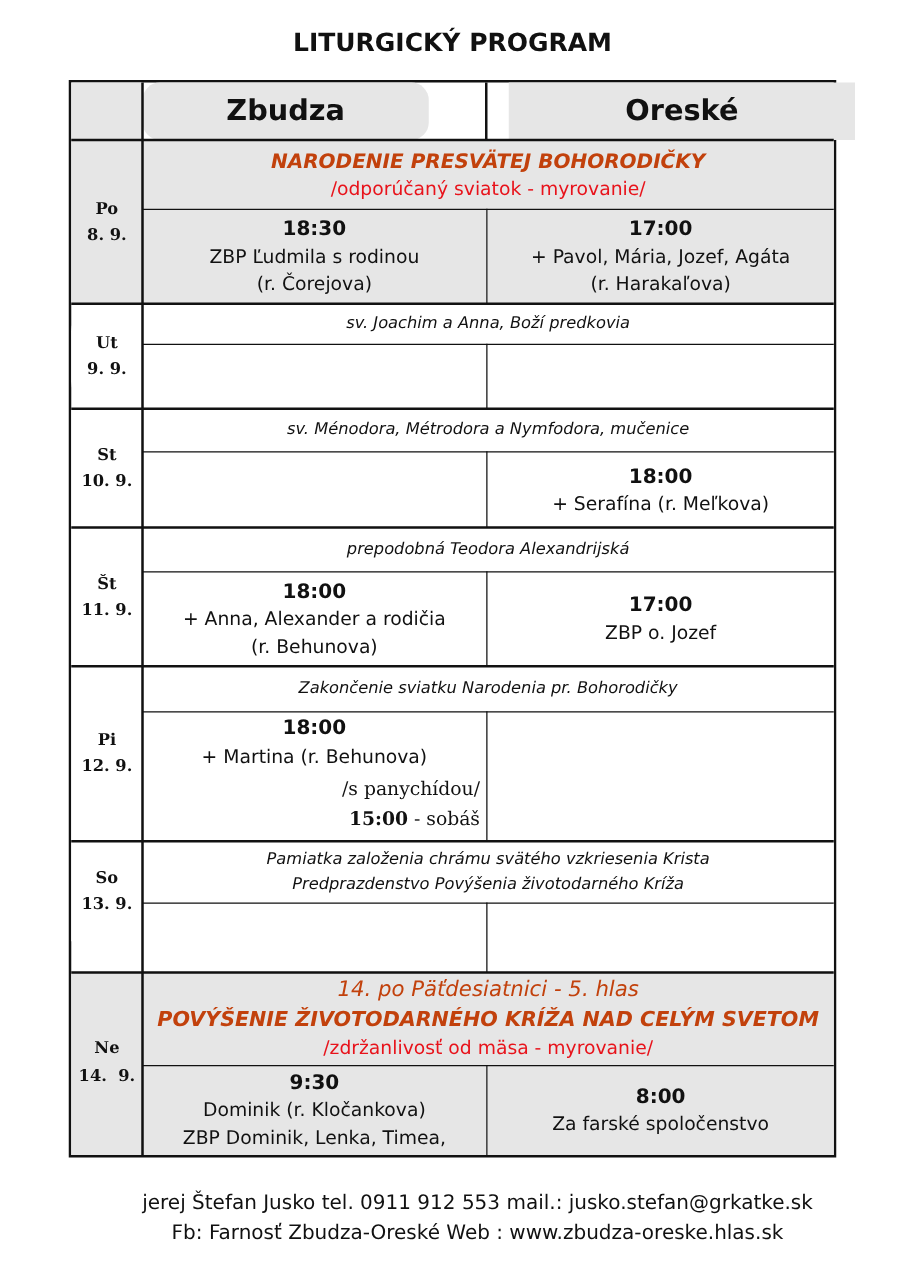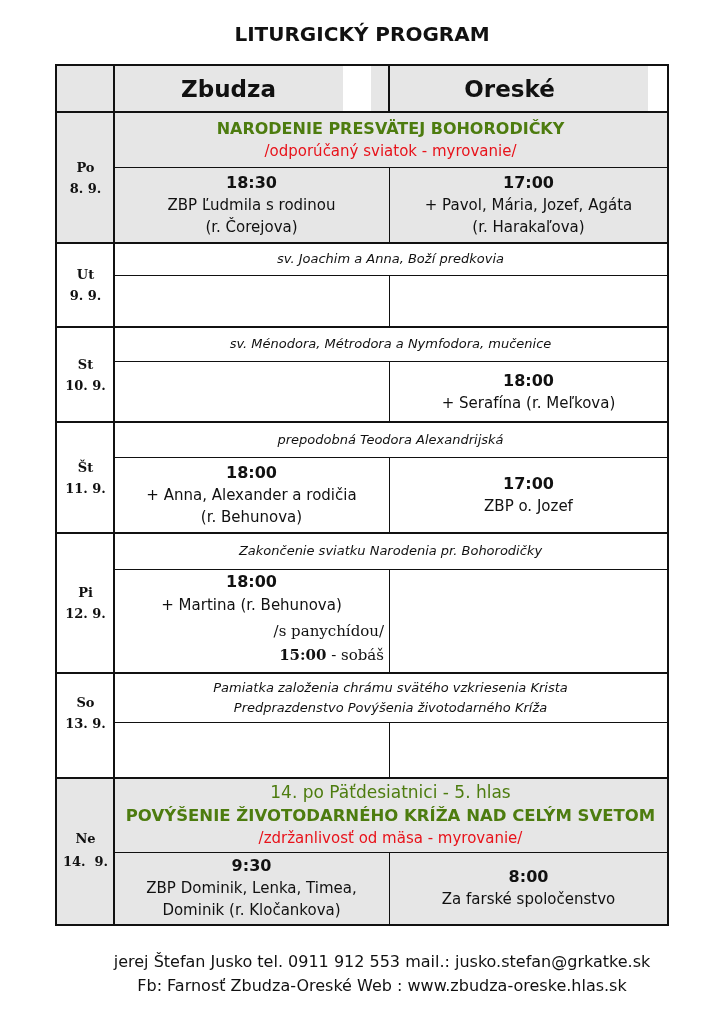--- a/index.html
+++ b/index.html
@@ -13,38 +13,38 @@
   .gray { background: #e6e6e6; }
   .white { background: #ffffff; }
   .hline2 { position: absolute; left: 0; right: 0; height: 2px; background: #111; }
   .hline1 { position: absolute; height: 1px; background: #111; }
   .vline2 { position: absolute; width: 2px; background: #111; }
   .vline1 { position: absolute; width: 1px; background: #111; }
   .center { display: flex; flex-direction: column; align-items: center; justify-content: center; text-align: center; }
   .col-head { font-family: "DejaVu Sans", sans-serif; font-weight: bold; font-size: 23px; }
   .day { font-family: "DejaVu Serif", serif; font-weight: bold; font-size: 13px; line-height: 21px; }
   .feast { font-family: "DejaVu Sans", sans-serif; font-style: italic; font-size: 13px; line-height: 20px; }
-  .feast-red { color: #4d7c0f; font-family: "DejaVu Sans", sans-serif; font-weight: bold; font-size: 16px; line-height: 23px; }
+  .feast-red { color: #c2410c; font-family: "DejaVu Sans", sans-serif; font-style: italic; font-weight: bold; font-size: 16px; line-height: 23px; }
   .feast-red-plain { color: #e8131b; font-family: "DejaVu Sans", sans-serif; font-size: 15px; line-height: 23px; }
   .time { font-family: "DejaVu Sans", sans-serif; font-weight: bold; font-size: 16px; line-height: 22px; }
   .intent { font-family: "DejaVu Sans", sans-serif; font-size: 15px; line-height: 22px; }
   .serif-note { font-family: "DejaVu Serif", serif; font-size: 15px; line-height: 24px; }
   .footer { position: absolute; left: 0; width: 724px; text-align: center;
             font-family: "DejaVu Sans", sans-serif; font-size: 16px; line-height: 24px; padding-left: 20px; }
 </style>
 </head>
 <body>
 
 <div class="title">LITURGICKÝ PROGRAM</div>
 
 <div class="tbl">
 
   <div class="abs gray" style="left:0;top:0;width:57px;height:46px;"></div>
-  <div class="abs gray center col-head" style="left:57px;top:0;width:229px;height:46px;">Zbudza</div>
-  <div class="abs gray center col-head" style="left:314px;top:0;width:277px;height:46px;">Oreské</div>
+  <div class="abs gray center col-head" style="left:57px;top:0;width:229px;height:46px;border-radius:14px;">Zbudza</div>
+  <div class="abs gray center col-head" style="left:350px;top:0;width:277px;height:46px;">Oreské</div>
 
   <div class="abs gray center day" style="left:0;top:46px;width:57px;height:131px;">
     <span>Po</span>
     <span>8. 9.</span>
   </div>
   <div class="abs gray center" style="left:57px;top:46px;width:553px;height:55px;">
     <span class="feast-red">NARODENIE PRESVÄTEJ BOHORODIČKY</span>
     <span class="feast-red-plain">/odporúčaný sviatok - myrovanie/</span>
   </div>
   <div class="abs gray center" style="left:57px;top:101px;width:275px;height:76px;">
@@ -128,22 +128,22 @@
     <div style="position:absolute;left:0;right:0;top:50px;text-align:center;">Ne</div>
     <div style="position:absolute;left:0;right:0;top:73px;text-align:center;white-space:pre;">14.  9.</div>
   </div>
   <div class="abs gray center" style="left:57px;top:712px;width:553px;height:74px;">
     <span class="feast-red" style="font-weight:normal;font-size:17px;">14. po Päťdesiatnici - 5. hlas</span>
     <span class="feast-red" style="font-size:16.5px;">POVÝŠENIE ŽIVOTODARNÉHO KRÍŽA NAD CELÝM SVETOM</span>
     <span class="feast-red-plain">/zdržanlivosť od mäsa - myrovanie/</span>
   </div>
   <div class="abs gray center" style="left:57px;top:786px;width:275px;height:72px;">
     <span class="time">9:30</span>
+    <span class="intent">Dominik (r. Kločankova)</span>
     <span class="intent">ZBP Dominik, Lenka, Timea,</span>
-    <span class="intent">Dominik (r. Kločankova)</span>
   </div>
   <div class="abs gray center" style="left:333px;top:786px;width:277px;height:72px;">
     <span class="time">8:00</span>
     <span class="intent">Za farské spoločenstvo</span>
   </div>
 
   <div class="vline2" style="left:56px;top:0;height:858px;"></div>
   <div class="hline2" style="top:45px;"></div>
   <div class="hline2" style="top:176px;"></div>
   <div class="hline2" style="top:260px;"></div>

